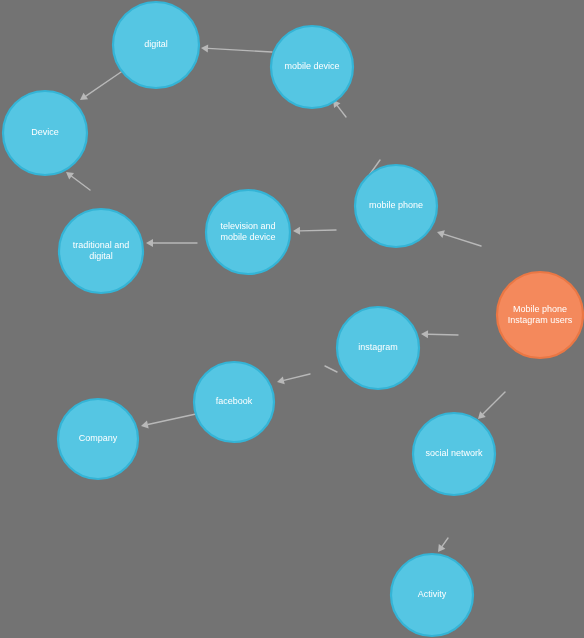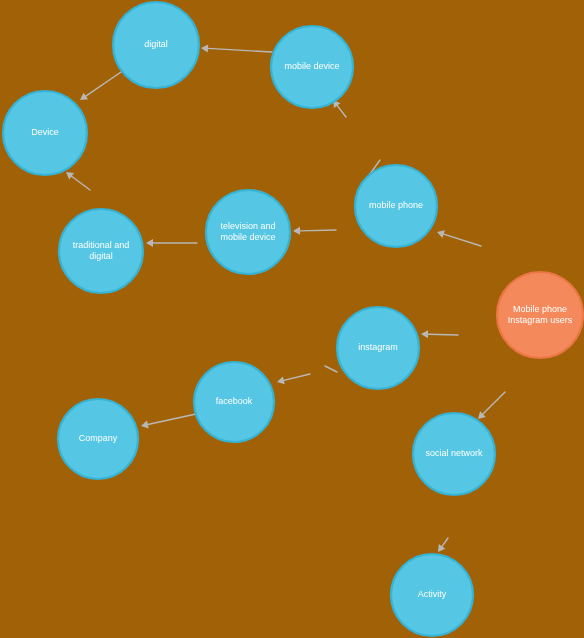--- a/index.html
+++ b/index.html
@@ -8,21 +8,21 @@
     padding: 0;
     background: #000000;
   }
   body {
     font-family: "Liberation Sans", sans-serif;
   }
   #canvas {
     position: relative;
     width: 584px;
     height: 638px;
-    background: #a16207;
+    background: #737373;
     overflow: hidden;
   }
   #graph-svg {
     position: absolute;
     left: 0;
     top: 0;
     width: 584px;
     height: 638px;
     display: block;
   }

